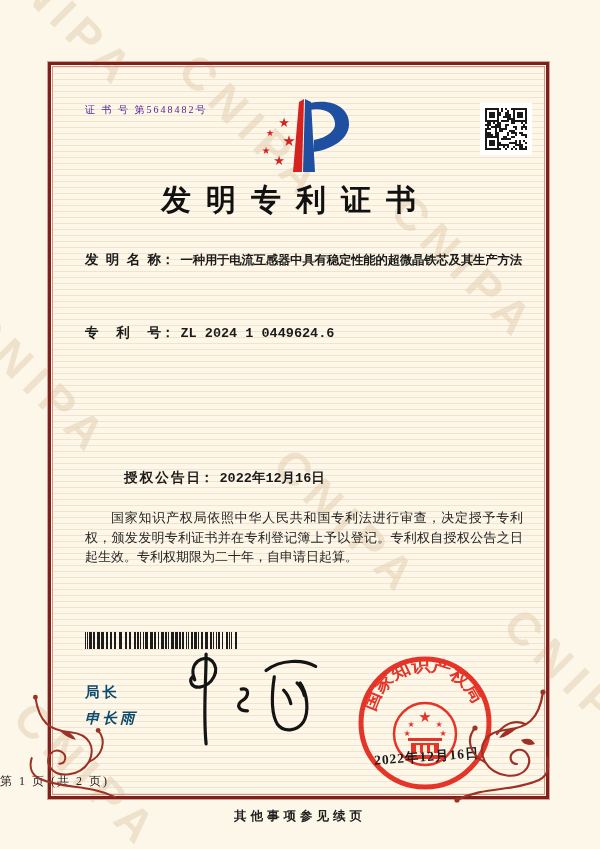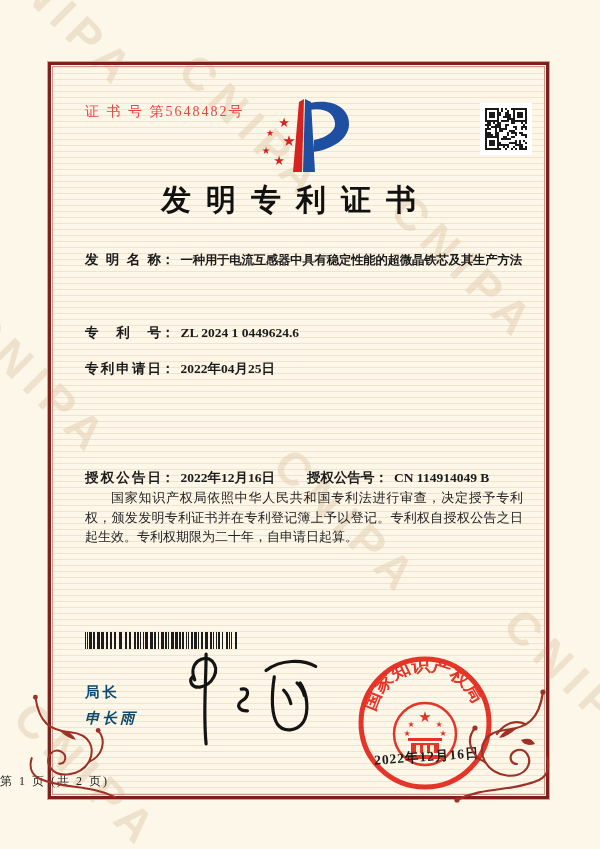--- a/index.html
+++ b/index.html
@@ -6,32 +6,32 @@
   body{background:#e9e2d2;font-family:"Liberation Serif","DejaVu Serif",serif;}
   .page{position:relative;width:600px;height:849px;background:#fdf7e9;overflow:hidden;margin:0 auto;}
   .wm{position:absolute;font-family:"Liberation Sans","DejaVu Sans",sans-serif;font-weight:700;
       font-size:46px;letter-spacing:9px;color:rgba(193,160,118,0.24);transform:rotate(45deg);
       white-space:nowrap;pointer-events:none;z-index:1;}
   .frame{position:absolute;left:48px;top:62px;width:501px;height:737px;box-sizing:border-box;
       border:3px solid #7e211c;box-shadow:0 0 0 1px #d8a193;z-index:2;}
   .frame-inner{position:absolute;inset:1px;border:1px solid #d0988a;
       background:repeating-linear-gradient(0deg, rgba(236,200,164,0.45) 0px, rgba(236,200,164,0.45) 1px,
       rgba(253,247,233,0) 1px, rgba(253,247,233,0) 6px);}
-  .cert-no{position:absolute;left:85px;top:103px;font-size:14px;letter-spacing:2px;color:#ef4444;z-index:3;}
+  .cert-no{position:absolute;left:85px;top:103px;font-size:10px;letter-spacing:2px;color:#4c1d95;z-index:3;}
   .logo{position:absolute;left:253px;top:94px;z-index:3;}
   .qr-box{position:absolute;left:480px;top:103px;width:52px;height:52px;background:#fff;z-index:3;}
   .qr-box svg{position:absolute;left:4px;top:4px;}
   .title{position:absolute;left:0;top:180px;width:584px;text-align:center;font-size:30px;font-weight:700;
       letter-spacing:15px;padding-left:8px;box-sizing:border-box;color:#111;z-index:3;}
   .row{position:absolute;left:85px;white-space:nowrap;font-size:13.5px;font-weight:600;color:#1b1b1b;z-index:3;}
   .lbl{display:inline-block;width:76px;text-align:justify;text-align-last:justify;vertical-align:bottom;}
-  .val{margin-left:6px;}
+  .val{margin-left:6px;font-family:Liberation Mono, monospace;}
   .val-long{font-size:12.4px;letter-spacing:-0.2px;}
   .grant-no{position:absolute;left:222px;top:0;}
-  .paras{position:absolute;left:85px;top:488px;width:438px;font-size:13px;line-height:19.5px;
+  .paras{position:absolute;left:85px;top:508px;width:438px;font-size:13px;line-height:19.5px;
       color:#242424;text-align:justify;z-index:3;}
   .paras p{margin:0 0 2px 0;text-indent:2em;}
   .barcode{position:absolute;left:85px;top:632px;z-index:3;}
   .director{position:absolute;left:85px;z-index:3;font-family:"Liberation Sans","DejaVu Sans",sans-serif;
       font-weight:700;font-size:14.5px;letter-spacing:3px;color:#0c4a6e;}
   .sig{position:absolute;left:172px;top:650px;z-index:3;}
   .seal{position:absolute;left:352px;top:650px;z-index:4;mix-blend-mode:multiply;}
   .seal-date{position:absolute;left:374px;top:748px;z-index:5;font-size:13.5px;font-weight:700;
       letter-spacing:1px;color:#1c1c1c;transform:rotate(-4deg);white-space:nowrap;}
   .page-info{position:absolute;left:0;top:773px;width:600px;text-align:left;font-size:12px;
@@ -225,28 +225,22 @@
   </div>
 
   <div class="title">发明专利证书</div>
 
   <div class="row" style="top:251px;">
     <span class="lbl">发明名称</span><span>：</span><span class="val val-long">一种用于电流互感器中具有稳定性能的超微晶铁芯及其生产方法</span>
   </div>
   <div class="row" style="top:324px;">
     <span class="lbl">专利号</span><span>：</span><span class="val">ZL 2024 1 0449624.6</span>
   </div>
-  <div class="row" style="top:360px;">
-    <span class="lbl">专利申请日</span><span>：</span><span class="val">2022年04月25日</span>
-  </div>
-  <div class="row" style="top:469px;width:440px;">
+  <div class="row" style="top:469px;width:440px;margin-left:39px;">
     <span class="lbl">授权公告日</span><span>：</span><span class="val">2022年12月16日</span>
-    <span class="grant-no">
-      <span>授权公告号</span><span>：</span><span class="val">CN 114914049 B</span>
-    </span>
   </div>
 
   <div class="paras">
     <p>国家知识产权局依照中华人民共和国专利法进行审查，决定授予专利权，颁发发明专利证书并在专利登记簿上予以登记。专利权自授权公告之日起生效。专利权期限为二十年，自申请日起算。</p>
   </div>
 
   <svg id="bc-svg" class="barcode" width="156" height="17" viewBox="0 0 156 17">
       <rect x="0" y="0" width="1" height="17" fill="#1c1c1c"></rect>
       <rect x="2" y="0" width="1" height="17" fill="#1c1c1c"></rect>
       <rect x="4" y="0" width="3" height="17" fill="#1c1c1c"></rect>
@@ -358,14 +352,15 @@
       <path d="M10,112 C38,98 66,104 92,92 C100,88 103,80 100,70"></path>
     </g>
     <g fill="#9e3126">
       <circle cx="28" cy="40" r="2.6"></circle>
         <circle cx="96" cy="4" r="2.6"></circle>
       <path d="M52,50 q8,-12 17,-9 q-9,8 -17,9z"></path>
     </g>
   </svg>
 
   <div class="page-info">第 1 页 (共 2 页)</div>
+  <div class="cont-note">其他事项参见续页</div>
 
 </div>
 
 </body></html>

